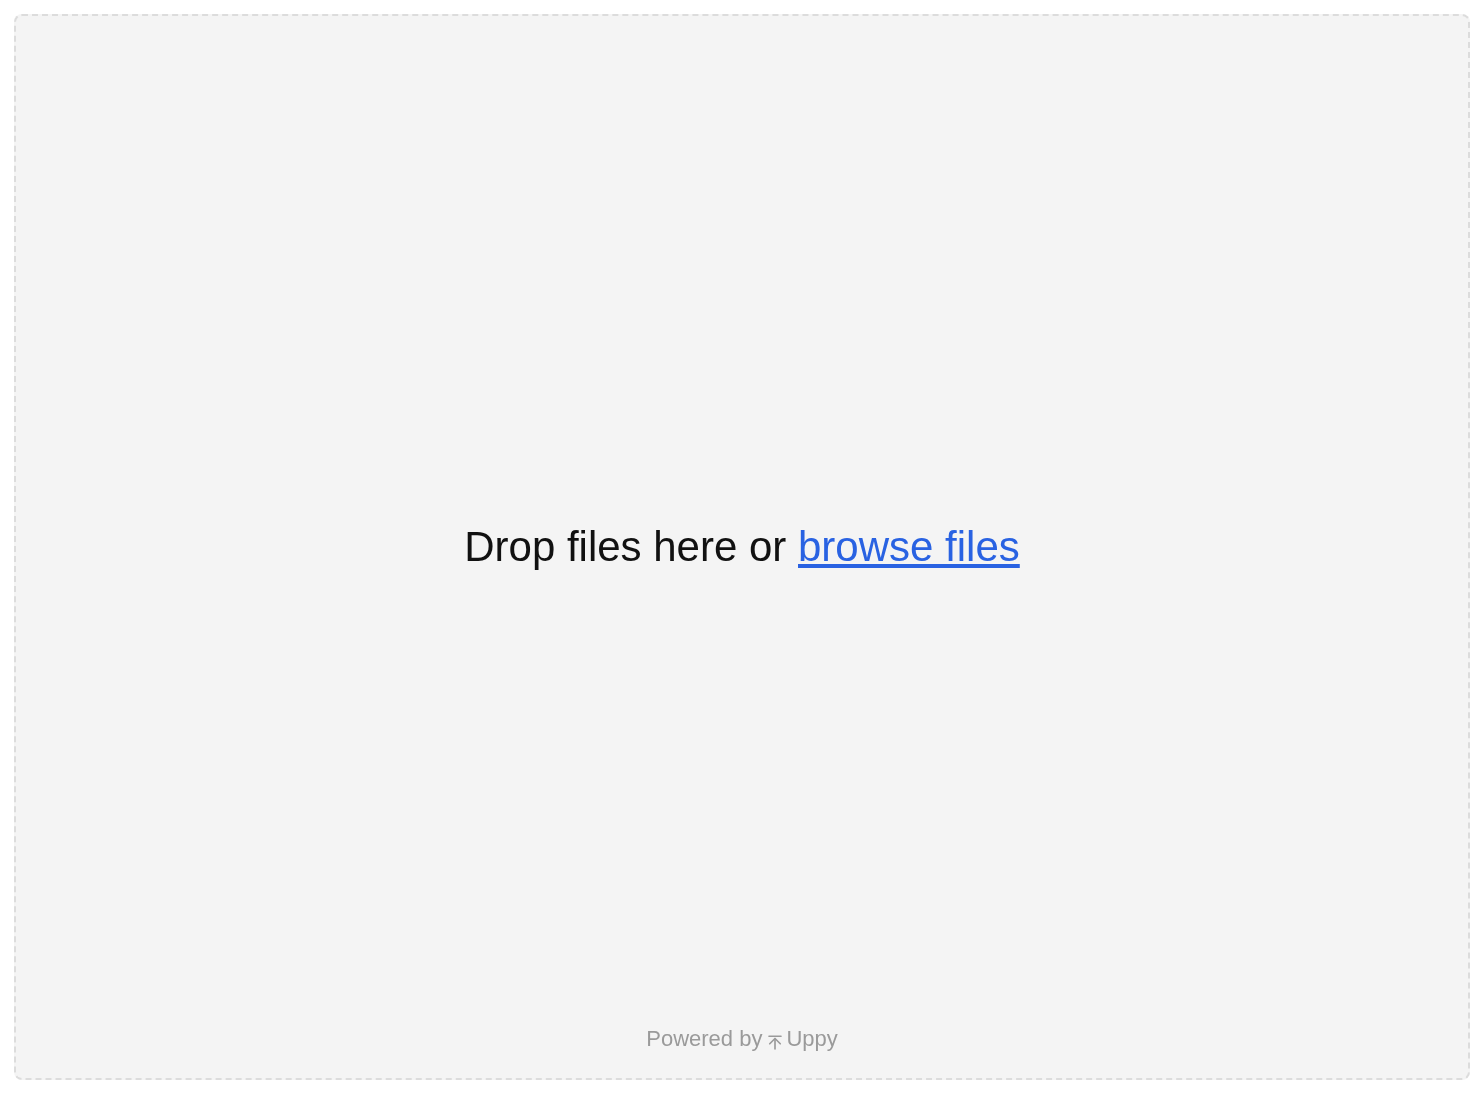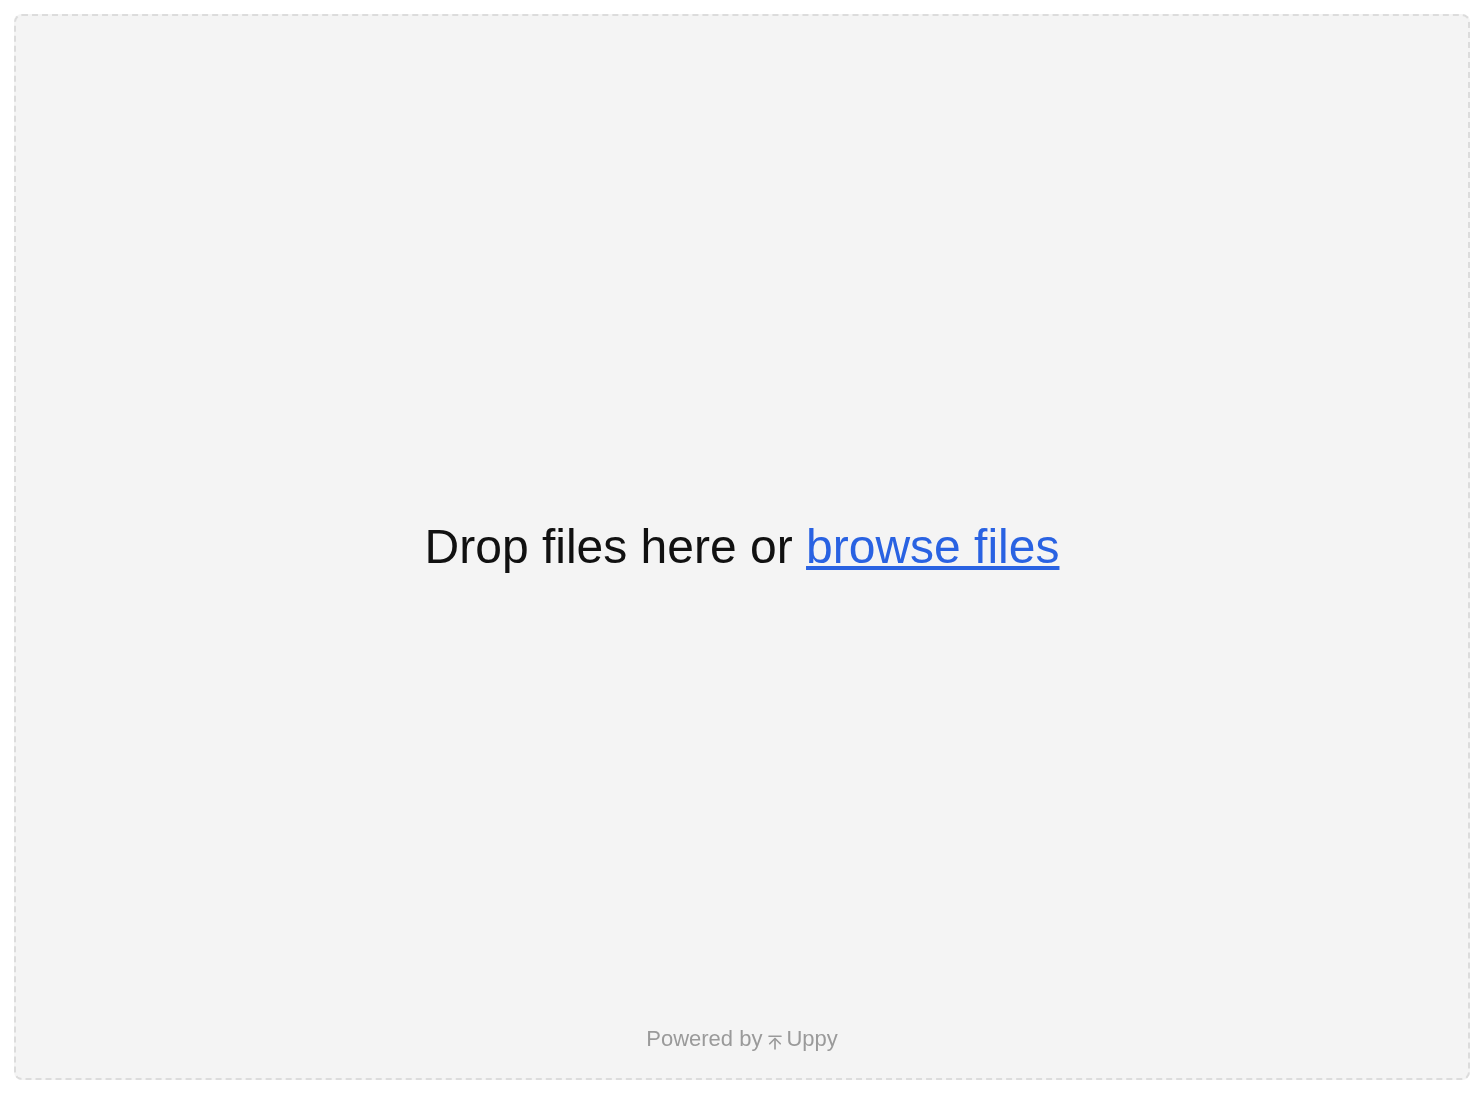--- a/index.html
+++ b/index.html
@@ -20,21 +20,21 @@
       border: 2px dashed #dcdcdc;
       border-radius: 8px;
       background: #f4f4f4;
       display: flex;
       flex-direction: column;
       align-items: center;
       justify-content: center;
       position: relative;
     }
     .drop-text {
-      font-size: 48px;
+      font-size: 42px;
       color: #111111;
       text-align: center;
       font-weight: 400;
       line-height: 1.3;
     }
     .browse-link {
       color: #2962e2;
       text-decoration: underline;
       cursor: pointer;
     }

